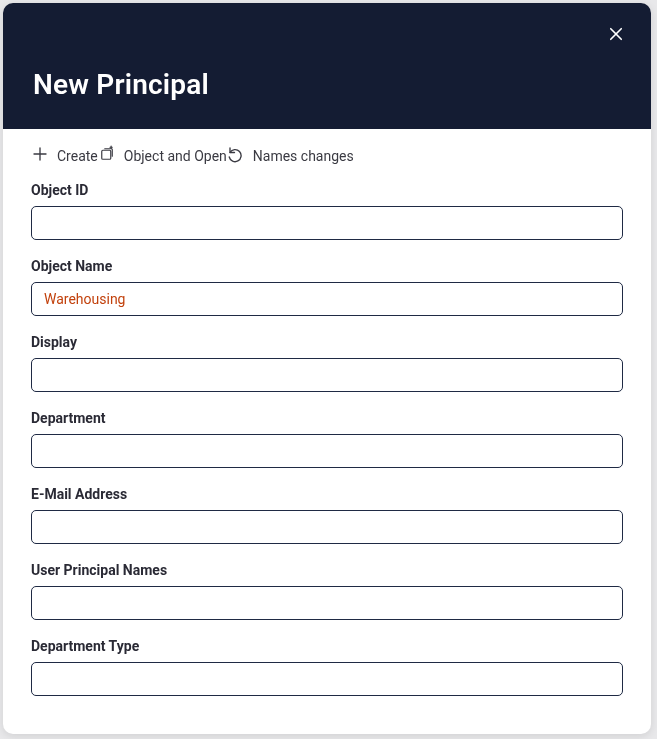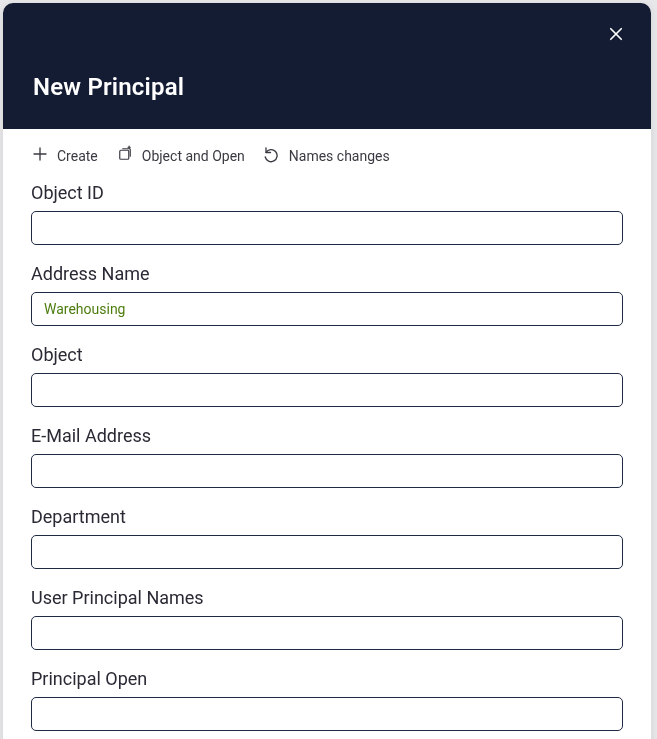--- a/index.html
+++ b/index.html
@@ -26,21 +26,21 @@
       background: #141c33;
       color: #ffffff;
       position: relative;
       height: 126px;
       padding: 0 30px;
       display: flex;
       align-items: flex-end;
       padding-bottom: 28px;
     }
     .modal-title {
-      font-size: 24px;
+      font-size: 28px;
       font-weight: 600;
       letter-spacing: 0.2px;
     }
     .close-btn {
       position: absolute;
       top: 22px;
       right: 24px;
       cursor: pointer;
       color: #ffffff;
       width: 22px;
@@ -50,21 +50,20 @@
       justify-content: center;
     }
     .close-btn svg {
       width: 18px;
       height: 18px;
     }
     .toolbar {
       display: flex;
       align-items: center;
       padding: 16px 28px;
-      gap: 18px;
     }
     .toolbar-btn {
       display: flex;
       align-items: center;
       gap: 8px;
       font-size: 14px;
       color: #3a3a42;
       cursor: pointer;
       background: none;
       border: none;
@@ -75,33 +74,33 @@
       height: 18px;
     }
     .form-body {
       padding: 0 28px 20px 28px;
     }
     .form-group {
       margin-bottom: 18px;
     }
     .form-label {
       display: block;
-      font-size: 18px;
-      font-weight: 400;
+      font-size: 14px;
+      font-weight: 700;
       color: #2a2a35;
       margin-bottom: 8px;
     }
     .form-input {
       width: 100%;
       height: 34px;
       border: 1px solid #1f2a44;
       border-radius: 5px;
       padding: 0 12px;
       font-size: 14px;
-      color: #4d7c0f;
+      color: #c2410c;
       font-family: inherit;
       background: #ffffff;
     }
     .select-wrap {
       position: relative;
     }
     .form-select {
       width: 100%;
       height: 34px;
       border: 1px solid #1f2a44;
@@ -166,47 +165,47 @@
   </div>
 
   <div class="form-body">
 
     <div class="form-group">
       <label class="form-label">Object ID</label>
       <input type="text" class="form-input" value="" style="">
     </div>
 
     <div class="form-group">
-      <label class="form-label">Address Name</label>
+      <label class="form-label">Object Name</label>
       <input type="text" class="form-input" value="Warehousing" style="">
     </div>
 
 
     <div class="form-group">
-      <label class="form-label">Object</label>
+      <label class="form-label">Display</label>
+      <input type="text" class="form-input" value="" style="">
+    </div>
+
+    <div class="form-group">
+      <label class="form-label">Department</label>
       <input type="text" class="form-input" value="" style="">
     </div>
 
     <div class="form-group">
       <label class="form-label">E-Mail Address</label>
       <input type="text" class="form-input" value="" style="">
     </div>
 
     <div class="form-group">
-      <label class="form-label">Department</label>
-      <input type="text" class="form-input" value="" style="">
-    </div>
-
-    <div class="form-group">
       <label class="form-label">User Principal Names</label>
       <input type="text" class="form-input" value="" style="">
     </div>
 
     <div class="form-group">
-      <label class="form-label">Principal Open</label>
+      <label class="form-label">Department Type</label>
       <div class="select-wrap">
         <div class="form-select">
           
         </div>
 
       </div>
     </div>
 
   </div>
 

